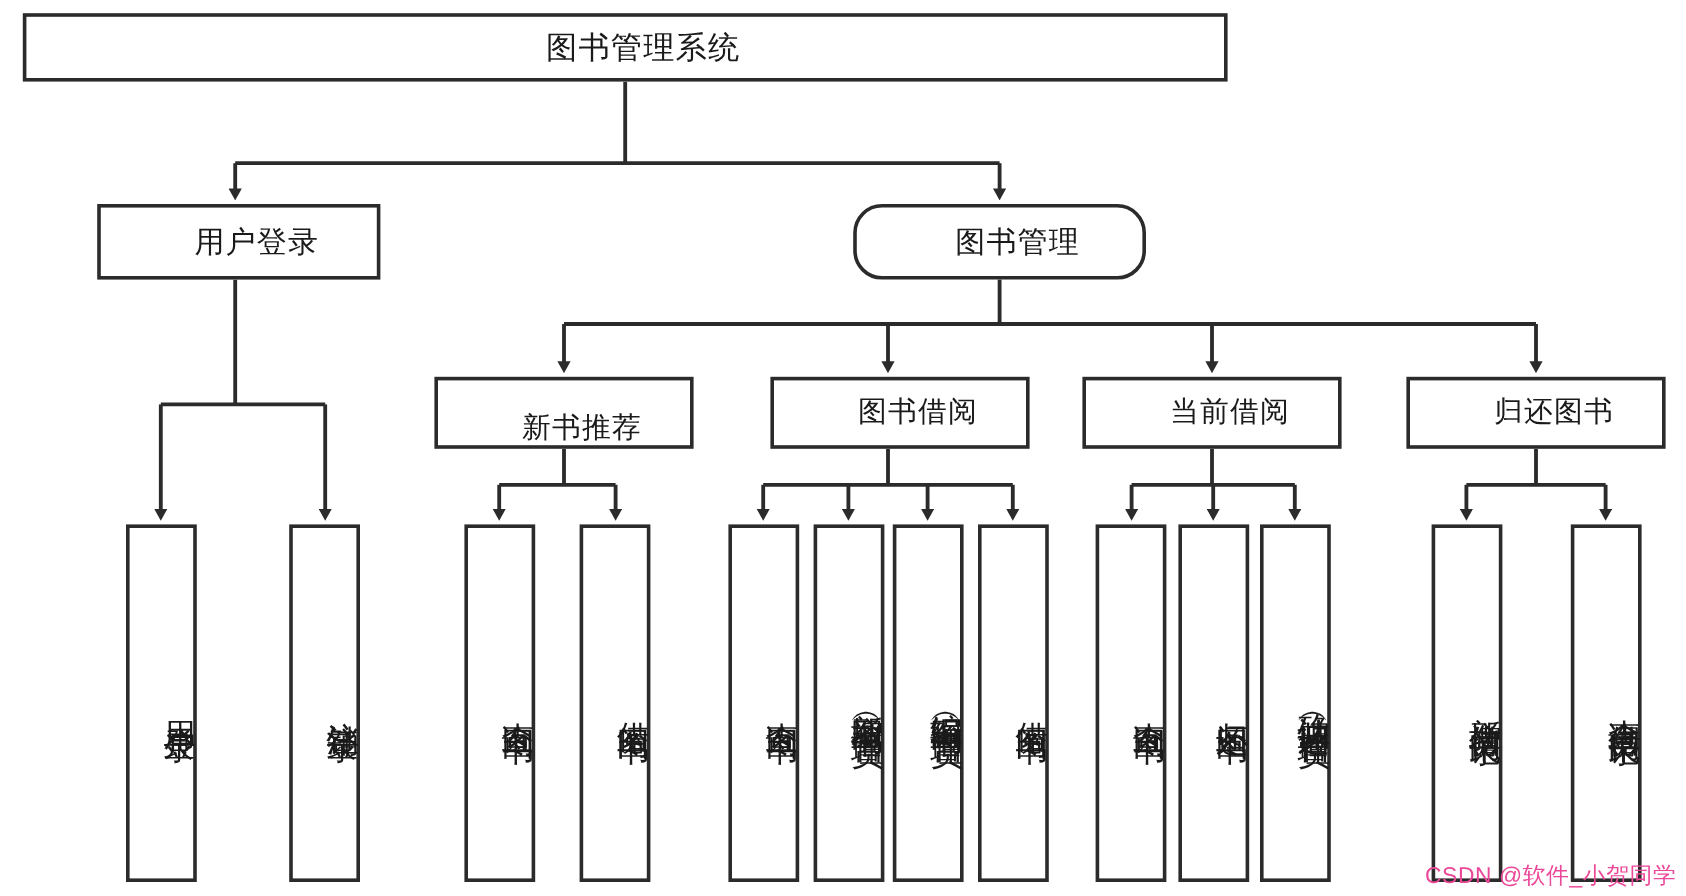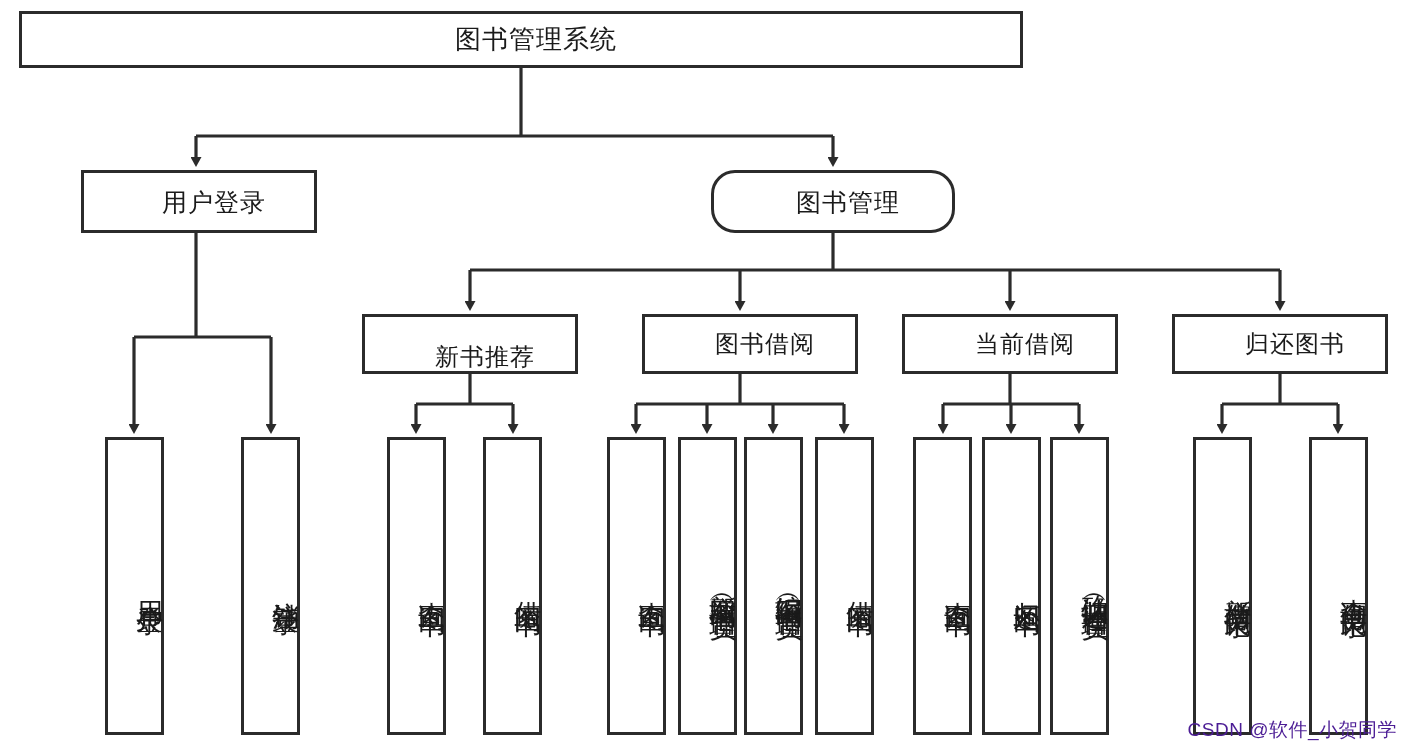--- a/index.html
+++ b/index.html
@@ -52,21 +52,21 @@
   .node-leaf .node-label {
     font-size: 27px;
     letter-spacing: 3px;
     line-height: 1.05;
   }
   #watermark {
     position: absolute;
     right: 8px;
     bottom: 4px;
     font-size: 19px;
-    color: #4c1d95;
+    color: #ec4899;
     letter-spacing: 0.5px;
     white-space: nowrap;
     pointer-events: none;
   }
 </style>
 </head>
 <body>
 
 <div id="diagram-root">
 

